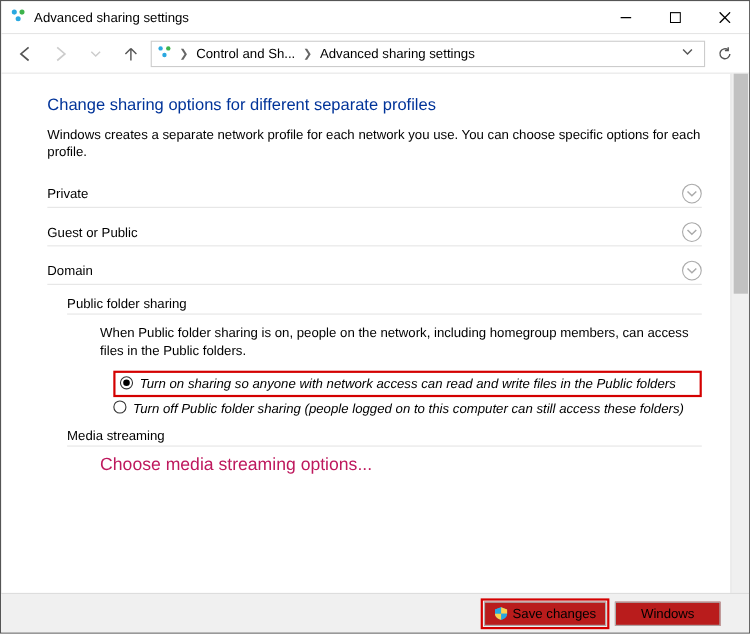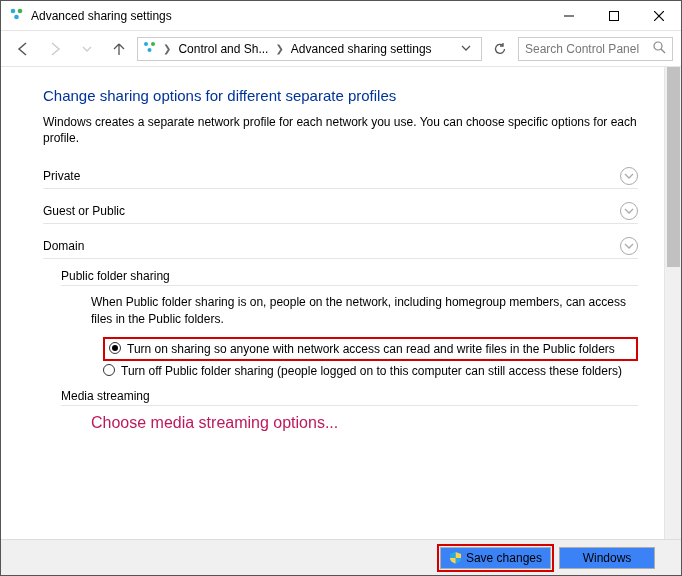--- a/index.html
+++ b/index.html
@@ -118,20 +118,21 @@
     margin-left: 30px;
     margin-bottom: 10px;
   }
   .radio-group { margin-left: 42px; }
   .radio-row {
     display: flex;
     align-items: flex-start;
     gap: 6px;
     margin-bottom: 2px;
     line-height: 1.35;
+    font-style: italic;
   }
   .radio {
     width: 12px; height: 12px;
     border: 1px solid #333;
     border-radius: 50%;
     margin-top: 1px;
     flex-shrink: 0;
     display: flex; align-items: center; justify-content: center;
   }
   .radio.selected::after {
@@ -154,21 +155,21 @@
     display: flex;
     align-items: center;
     justify-content: flex-end;
     padding-right: 26px;
     gap: 8px;
   }
   .btn {
     min-width: 96px;
     height: 22px;
     border: 1px solid #adadad;
-    background: #3b82f6;
+    background: #b91c1c;
     font-size: 12px;
     display: flex;
     align-items: center;
     justify-content: center;
     gap: 4px;
     padding: 0 8px;
   }
   .btn-highlight { outline: 2px solid #d40000; outline-offset: 1px; }
   .shield-icon { display:inline-flex; }
 </style>
@@ -236,27 +237,20 @@
     <span class="bc-dropdown"><svg width="10" height="10">
           <path d="M1 3 L5 7 L9 3" fill="none" stroke="#555" stroke-width="1.3"></path>
         </svg></span>
   </div>
   <div class="nav-refresh">
       <svg width="16" height="16">
         <path d="M12.5 8 A4.5 4.5 0 1 1 11 4.5" fill="none" stroke="#555" stroke-width="1.3"></path>
         <path d="M11 2 L11 5 L8 5" fill="none" stroke="#555" stroke-width="1.3"></path>
       </svg>
     </div>
-  <div class="searchbox">
-    <span class="ph">Search Control Panel</span>
-    <span><svg width="13" height="13">
-          <circle cx="5" cy="5" r="4" fill="none" stroke="#888" stroke-width="1.2"></circle>
-          <line x1="8" y1="8" x2="12" y2="12" stroke="#888" stroke-width="1.2"></line>
-        </svg></span>
-  </div>
 </div>
 
 <div class="content-area">
   <div class="content">
     <h1 class="heading">Change sharing options for different separate profiles</h1>
     <p class="subtext">Windows creates a separate network profile for each network you use. You can choose specific options for each profile.</p>
 
     <div class="section-row">
       <span class="label">Private</span>
       <span class="chev-circle">

